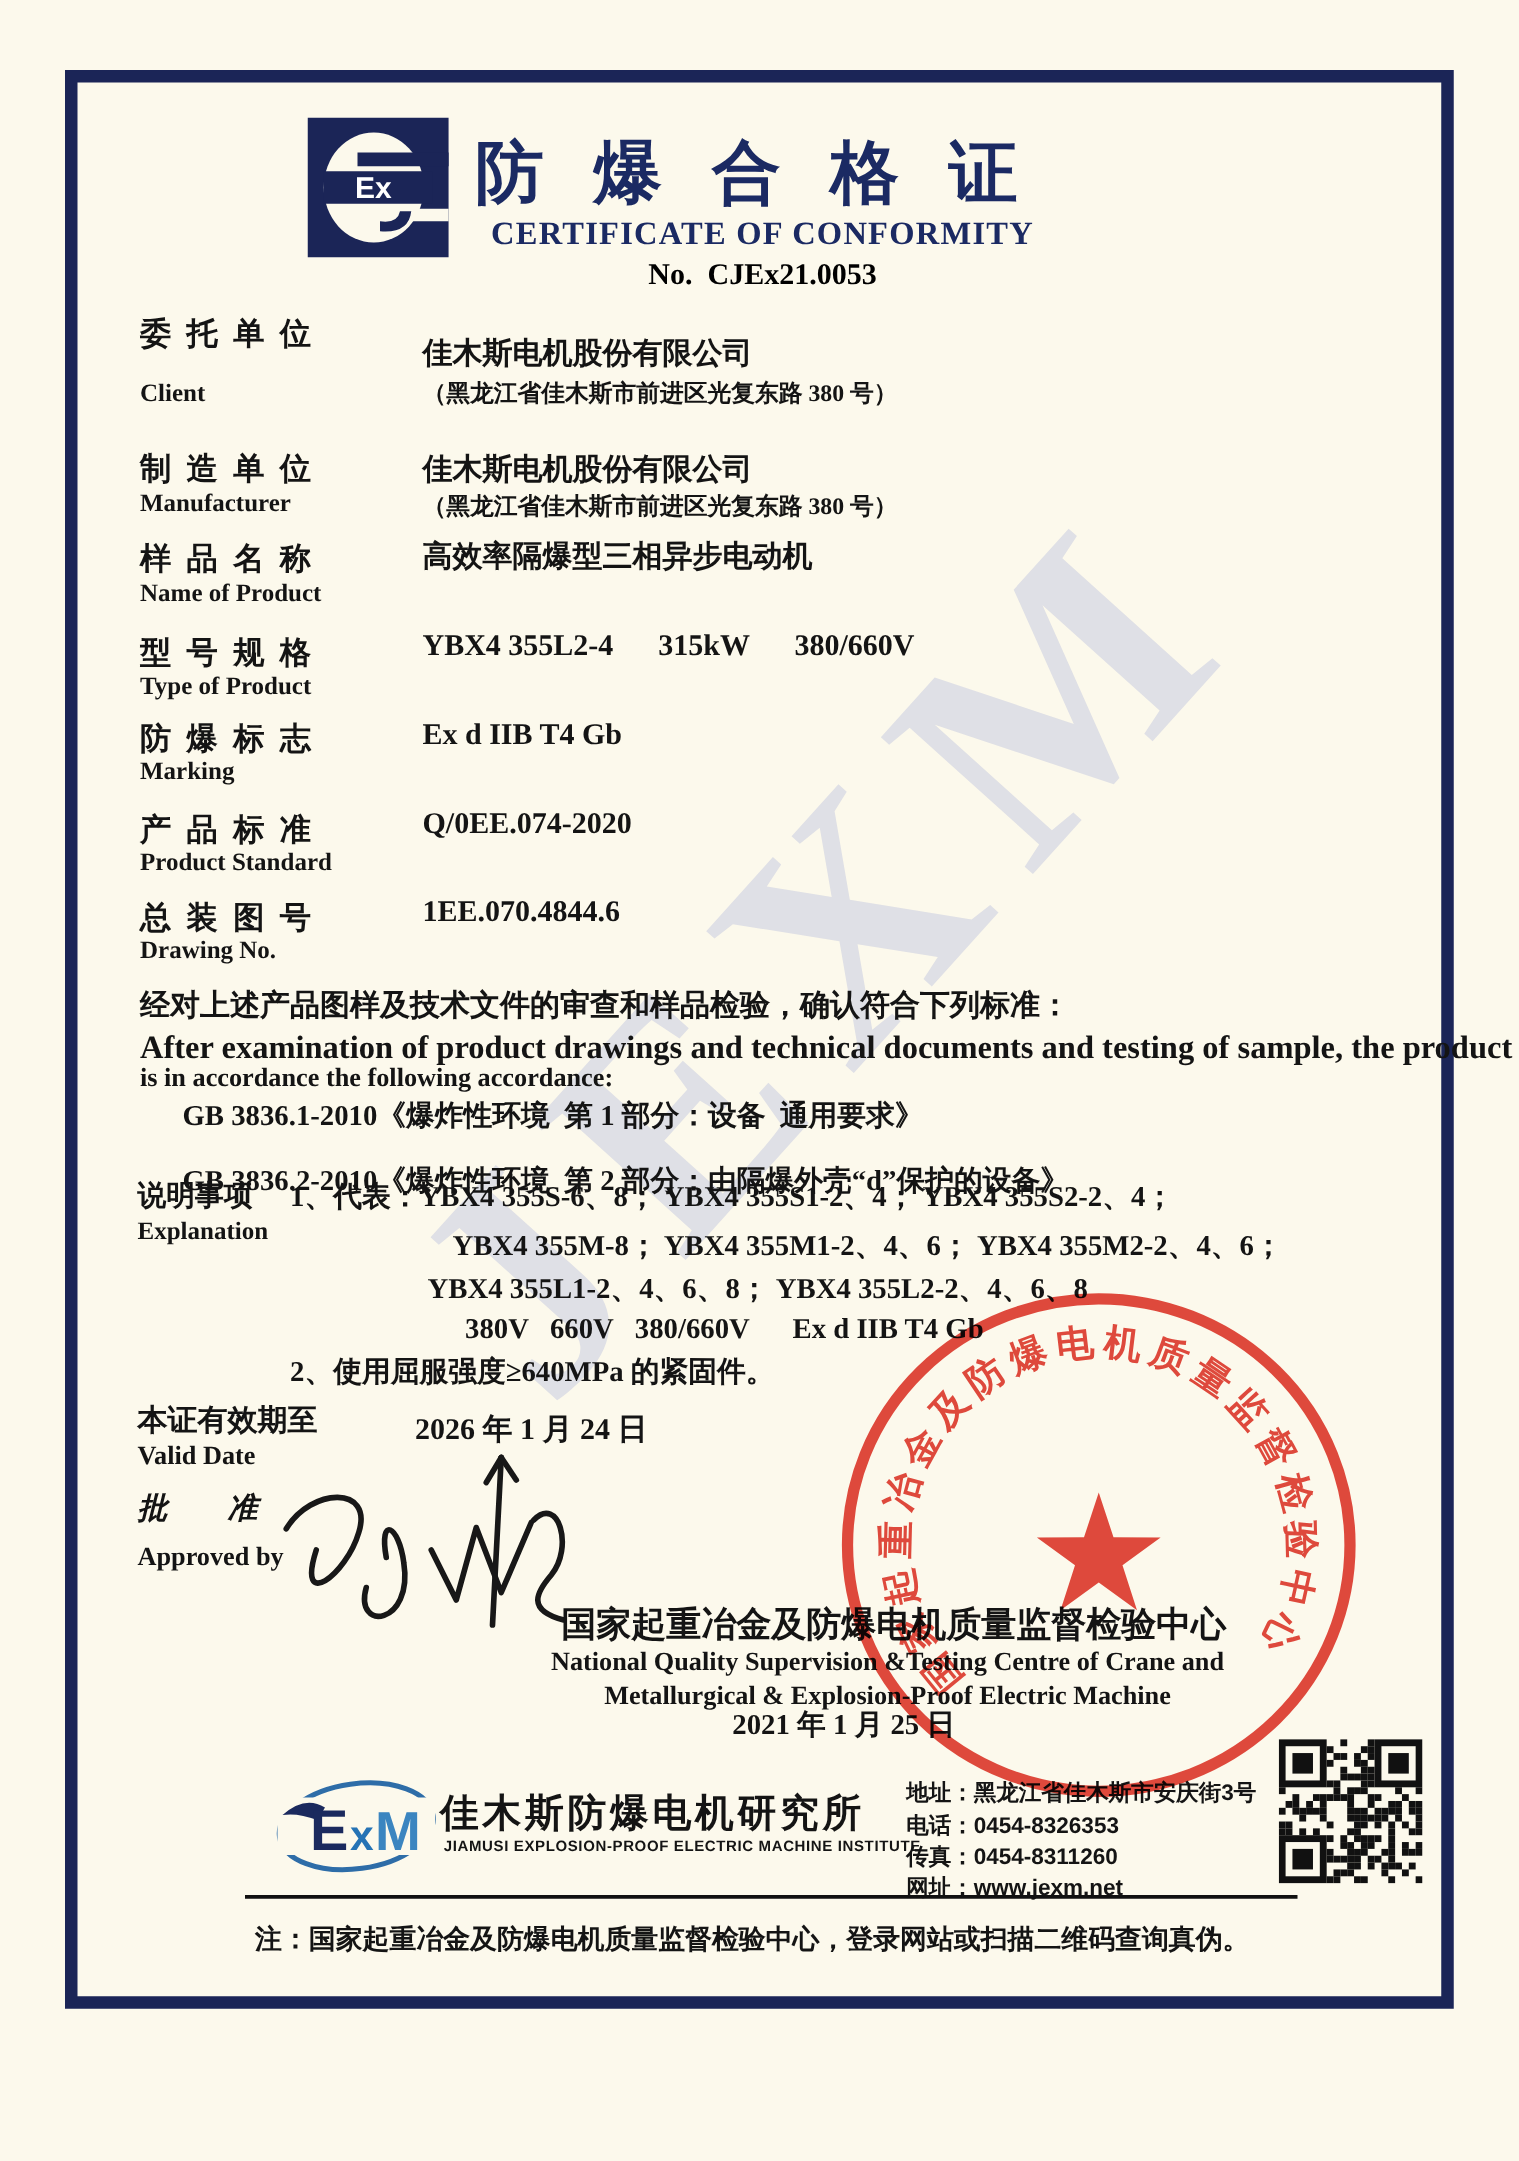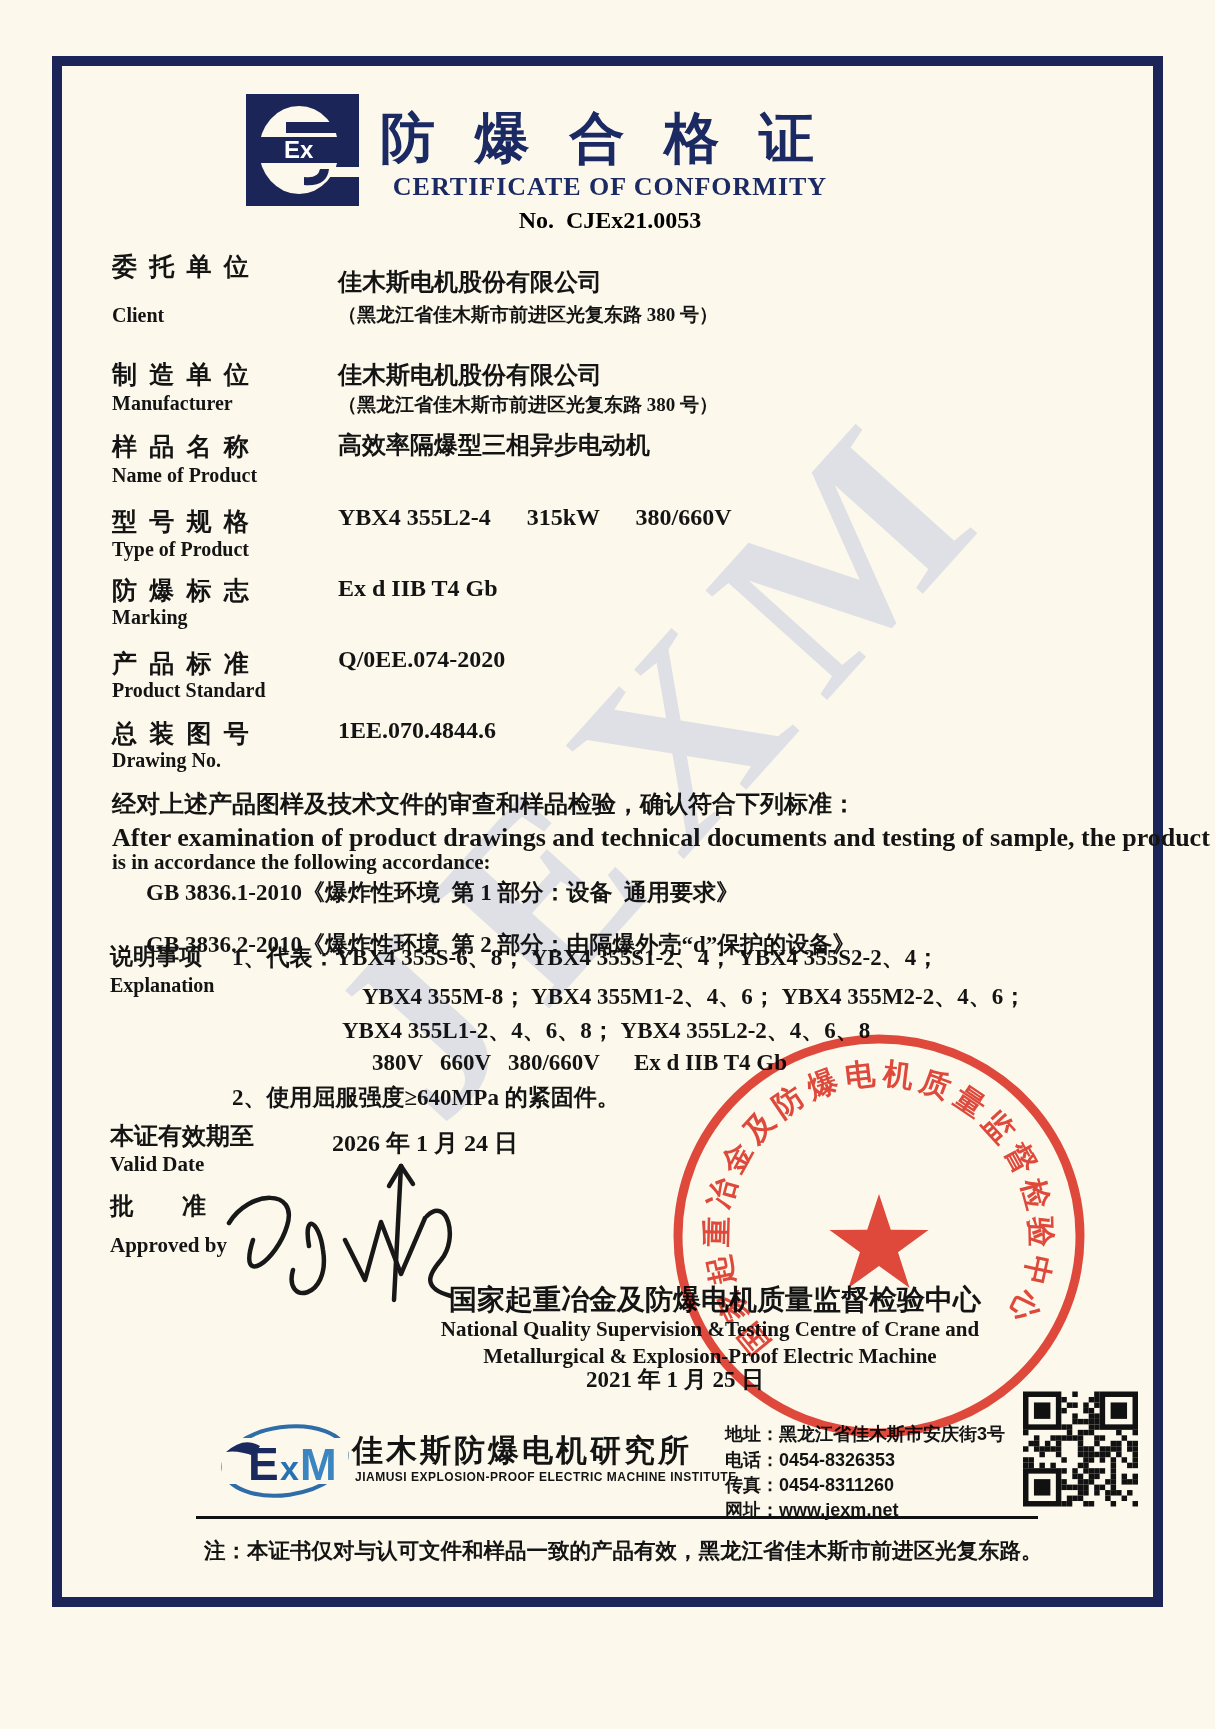--- a/index.html
+++ b/index.html
@@ -91,21 +91,21 @@
   <div class="abs para" style="left:232px; top:942px; font-size:23px;">1、代表：YBX4 355S-6、8； YBX4 355S1-2、4； YBX4 355S2-2、4；</div>
   <div class="abs para" style="left:362px; top:981px; font-size:23px;">YBX4 355M-8； YBX4 355M1-2、4、6； YBX4 355M2-2、4、6；</div>
   <div class="abs para" style="left:342px; top:1015px; font-size:23px;">YBX4 355L1-2、4、6、8； YBX4 355L2-2、4、6、8</div>
   <div class="abs para" style="left:372px; top:1050px; font-size:23px;">380V   660V   380/660V      Ex d IIB T4 Gb</div>
   <div class="abs para" style="left:232px; top:1082px; font-size:23px;">2、使用屈服强度≥640MPa 的紧固件。</div>
 
   <div class="abs para" style="left:110px; top:1120px; font-size:24px;">本证有效期至</div>
   <div class="abs para" style="left:332px; top:1127px; font-size:24px;">2026 年 1 月 24 日</div>
   <div class="abs para" style="left:110px; top:1152px; font-size:21px;">Valid Date</div>
 
-  <div class="abs para" style="left:110px; top:1190px; font-size:24px;">批　　准</div>
+  <div class="abs para" style="left:110px; top:1190px; font-size:24px;font-style:italic;">批　　准</div>
   <div class="abs para" style="left:110px; top:1233px; font-size:21px;">Approved by</div>
 
   <svg class="abs" style="left:215px; top:1148px;" width="280" height="165" viewBox="0 0 280 165">
     <path class="sig" d="M14 75 C34 42 84 40 72 78 C62 112 22 142 38 92"></path>
     <path class="sig" d="M78 122 C68 158 116 152 108 102 C104 72 88 64 94 98"></path>
     <path class="sig" d="M130 92 L150 132 L166 74 L186 126 L210 70"></path>
     <path class="sig" d="M212 68 C232 48 244 90 226 112 C214 126 206 140 236 148"></path>
     <path class="sig" d="M186 18 L179 152"></path>
     <path class="sig" d="M186 18 L174 38"></path>
     <path class="sig" d="M186 18 L198 36"></path>
@@ -305,14 +305,14 @@
       <rect class="qr-finder" x="70" y="0" width="35" height="35"></rect>
         <rect x="75" y="5" width="25" height="25" fill="#fcf9ec"></rect>
         <rect class="qr-finder" x="80" y="10" width="15" height="15"></rect>
       <rect class="qr-finder" x="0" y="70" width="35" height="35"></rect>
         <rect x="5" y="75" width="25" height="25" fill="#fcf9ec"></rect>
         <rect class="qr-finder" x="10" y="80" width="15" height="15"></rect>
     </g>
   </svg>
 
   <div class="abs sep"></div>
-  <div class="abs para" style="left:204px; top:1536px; font-size:21.5px;">注：本证书仅对与认可文件和样品一致的产品有效，黑龙江省佳木斯市前进区光复东路。</div>
+  <div class="abs para" style="left:204px; top:1536px; font-size:21.5px;">注：国家起重冶金及防爆电机质量监督检验中心，登录网站或扫描二维码查询真伪。</div>
 </div>
 
 </body></html>

